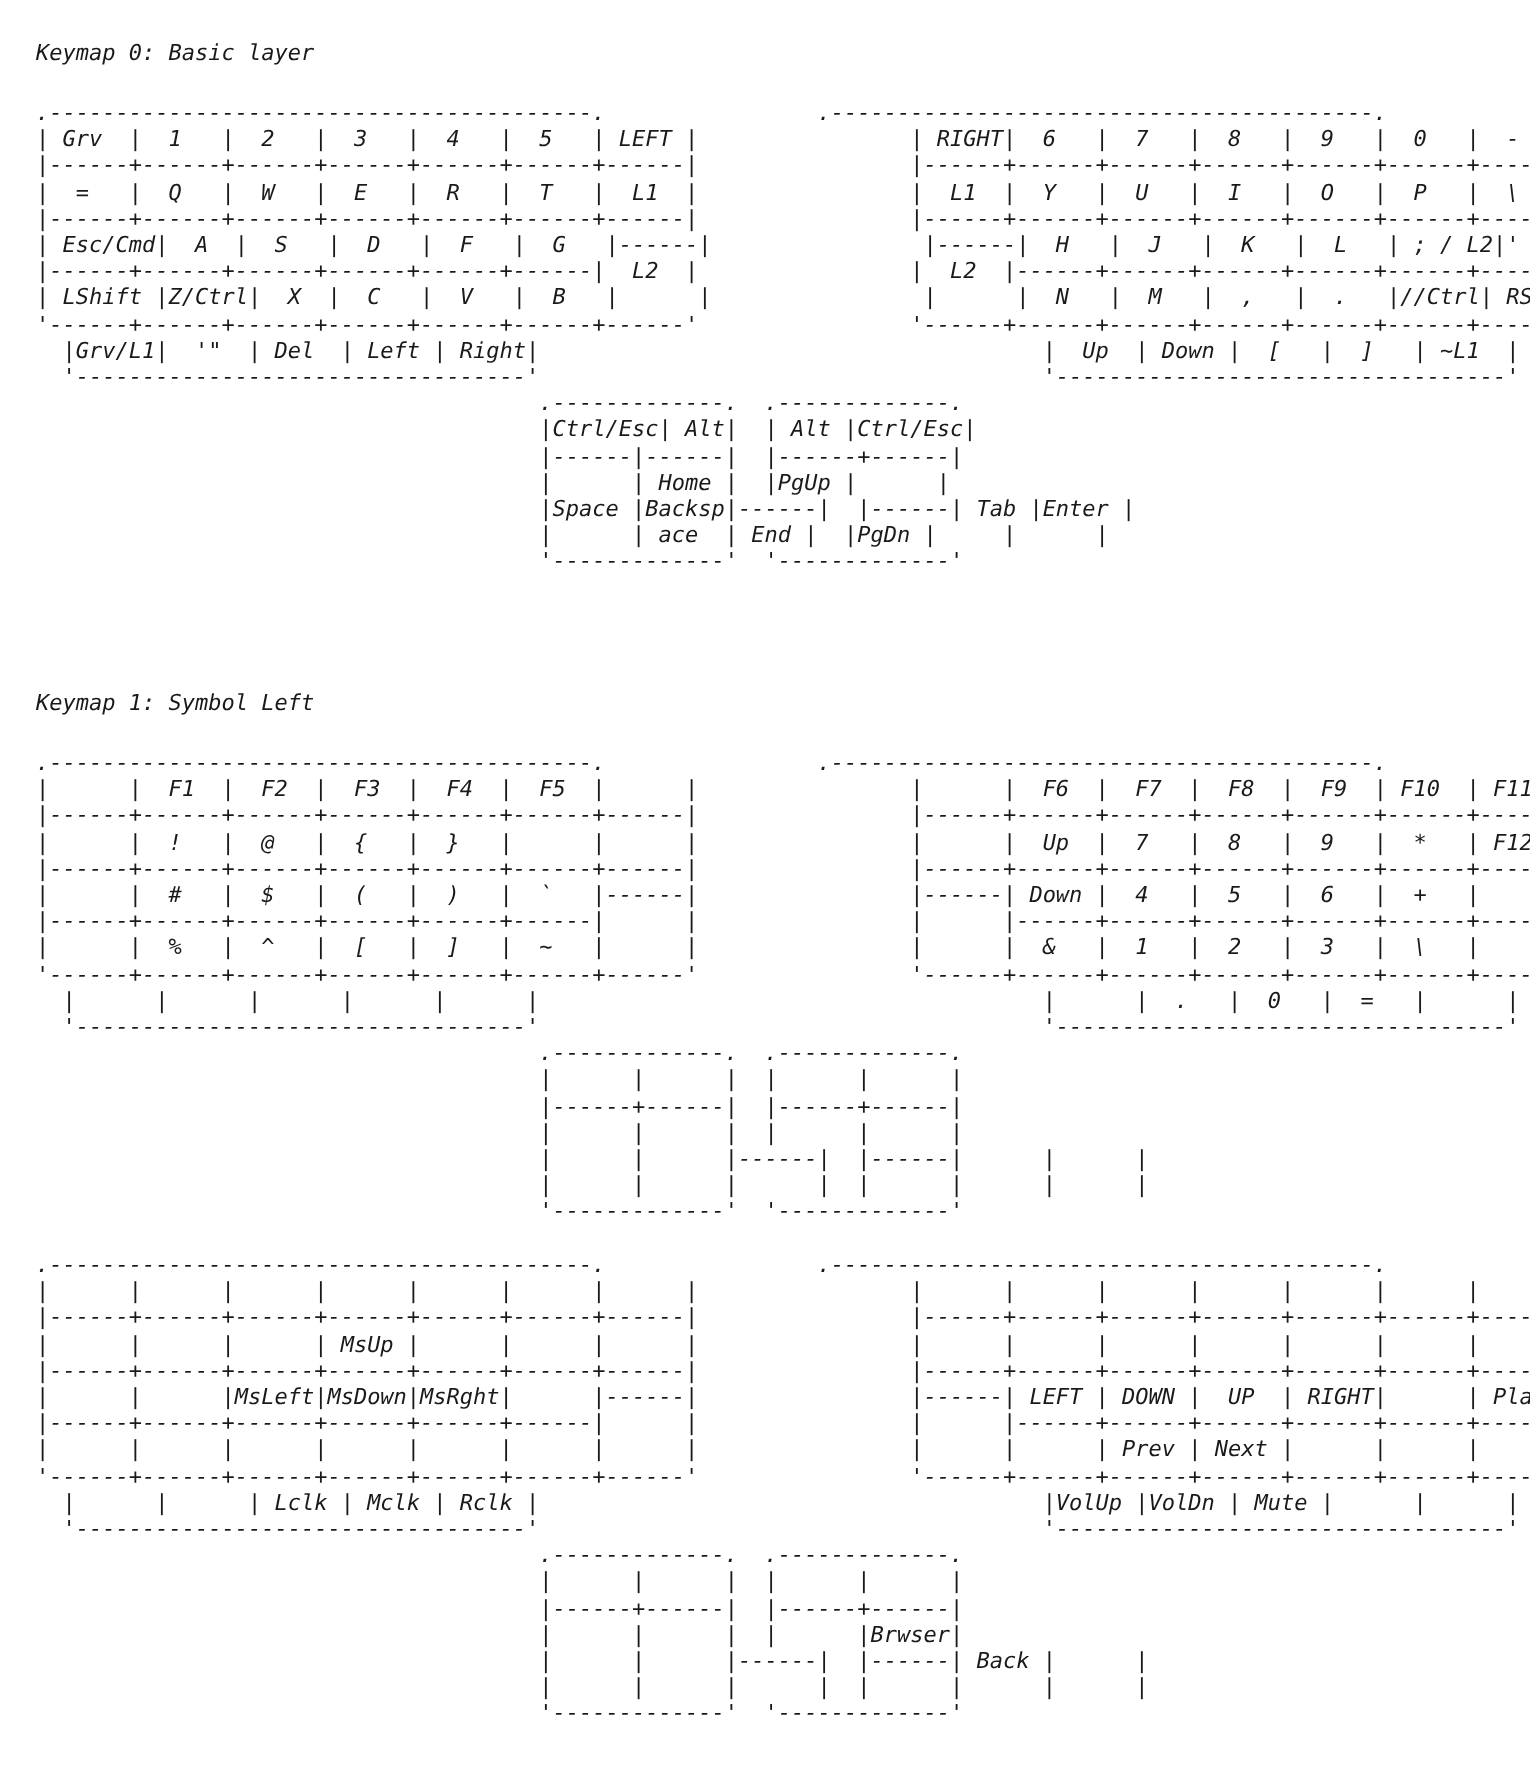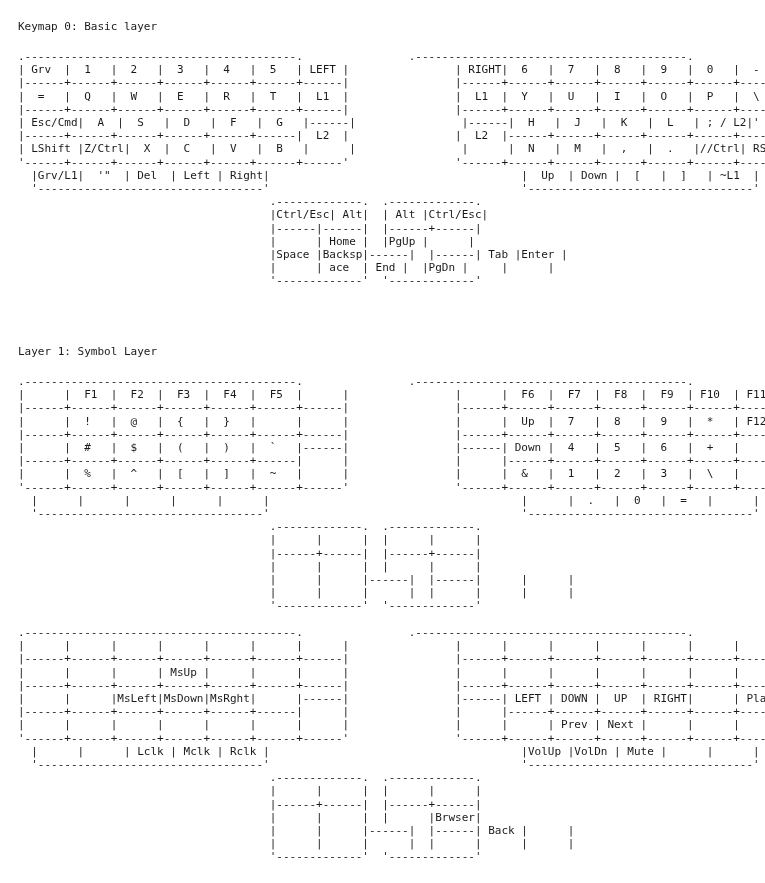--- a/index.html
+++ b/index.html
@@ -12,20 +12,21 @@
     height: 883px;
     font-family: "DejaVu Sans Mono", "Liberation Mono", monospace;
     color: #1a1a1a;
     overflow: hidden;
   }
   .page {
     position: relative;
     width: 622px;
     height: 883px;
     padding: 0;
+    font-style: italic;
   }
   .section {
     position: absolute;
     left: 0;
     width: 765px;
   }
   .section-title {
     font-size: 11px;
     line-height: 14px;
     padding-left: 18px;
@@ -70,21 +71,21 @@
                                       .-------------.  .-------------.
                                       |Ctrl/Esc| Alt|  | Alt |Ctrl/Esc|
                                       |------|------|  |------+------|
                                       |      | Home |  |PgUp |      |
                                       |Space |Backsp|------|  |------| Tab |Enter |
                                       |      | ace  | End |  |PgDn |     |      |
                                       '-------------'  '-------------'</pre>
   </div>
 
   <div class="section" id="keymap1">
-    <div class="section-title">Layer 1: Symbol Layer</div>
+    <div class="section-title">Keymap 1: Symbol Left</div>
     <pre class="ascii">.-----------------------------------------.                .-----------------------------------------.
 |      |  F1  |  F2  |  F3  |  F4  |  F5  |      |                |      |  F6  |  F7  |  F8  |  F9  | F10  | F11  |
 |------+------+------+------+------+------+------|                |------+------+------+------+------+------+------|
 |      |  !   |  @   |  {   |  }   |      |      |                |      |  Up  |  7   |  8   |  9   |  *   | F12  |
 |------+------+------+------+------+------+------|                |------+------+------+------+------+------+------|
 |      |  #   |  $   |  (   |  )   |  `   |------|                |------| Down |  4   |  5   |  6   |  +   |      |
 |------+------+------+------+------+------|      |                |      |------+------+------+------+------+------|
 |      |  %   |  ^   |  [   |  ]   |  ~   |      |                |      |  &amp;   |  1   |  2   |  3   |  \   |      |
 '------+------+------+------+------+------+------'                '------+------+------+------+------+------+------'
   |      |      |      |      |      |                                      |      |  .   |  0   |  =   |      |

